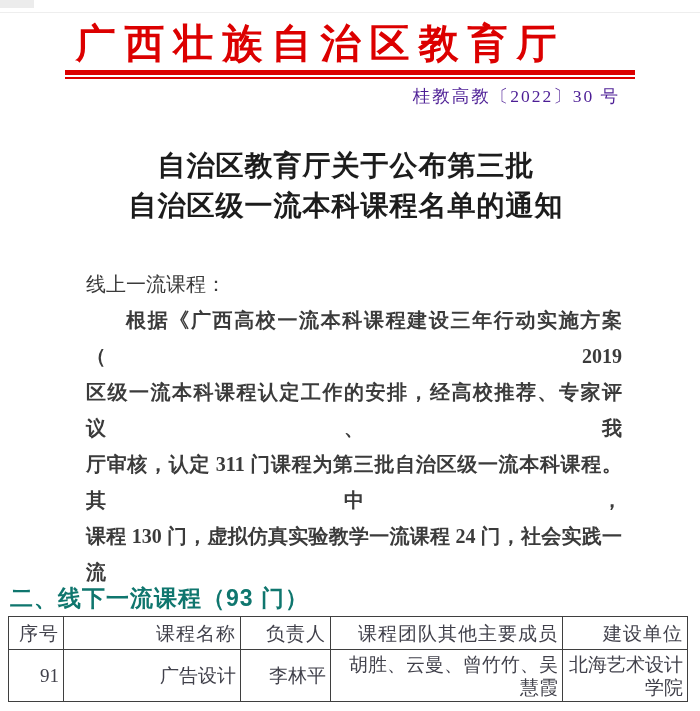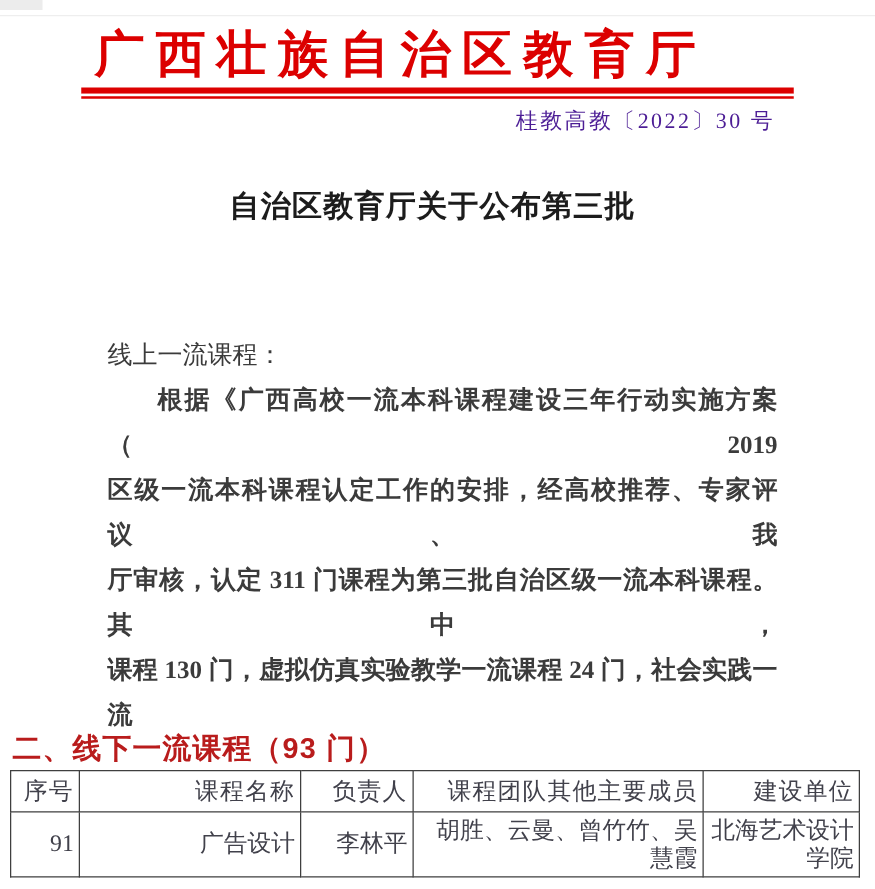--- a/index.html
+++ b/index.html
@@ -20,35 +20,35 @@
   .red-rule .thick{height:5px;background:#dc0000;}
   .red-rule .gap{height:2px;background:#ffffff;}
   .red-rule .thin{height:2px;background:#dc0000;}
 
   .doc-number{
     position:absolute;top:84px;right:80px;font-size:17.5px;letter-spacing:2px;color:#4c1d95;
   }
 
   .doc-title{
     position:absolute;top:146px;left:0;width:692px;text-align:center;
-    font-size:24px;font-weight:bold;line-height:40px;color:#1c1c1c;letter-spacing:1px;
+    font-size:28px;font-weight:bold;line-height:40px;color:#1c1c1c;letter-spacing:1px;
   }
 
   .body-text{
     position:absolute;top:266px;left:86px;width:536px;
     font-size:20px;line-height:36px;color:#3b3b3b;
   }
   .body-text .line{white-space:nowrap;}
   .body-text .fill{white-space:normal;text-align:justify;text-align-last:justify;font-weight:bold;}
   .body-text .indent{text-indent:40px;}
 
   .section-heading{
     position:absolute;top:583px;left:10px;
     font-family:"Liberation Sans","DejaVu Sans",sans-serif;
-    font-size:23px;font-weight:bold;color:#b91c1c;letter-spacing:1px;white-space:nowrap;
+    font-size:23px;font-weight:bold;color:#0f766e;letter-spacing:1px;white-space:nowrap;
   }
 
   .course-table{
     position:absolute;top:616px;left:8px;width:679px;
     border-collapse:collapse;table-layout:fixed;
     font-size:19px;color:#41414b;
   }
   .course-table th,.course-table td{
     border:1.5px solid #3f3f3f;text-align:right;vertical-align:middle;
     padding:2px 4px;line-height:23px;overflow:hidden;
@@ -67,20 +67,21 @@
 <div class="red-rule">
   <div class="thick" style="color: rgb(220, 0, 0); background: rgb(220, 0, 0);"></div>
   <div class="gap"></div>
   <div class="thin" style="color: rgb(220, 0, 0); background: rgb(220, 0, 0);"></div>
 </div>
 
 <div class="doc-number">桂教高教〔2022〕30 号</div>
 
 <div class="doc-title">
   <div>自治区教育厅关于公布第三批</div>
+  <div>自治区级一流本科课程名单的通知</div>
 </div>
 
 <div class="body-text">
   <div class="line">线上一流课程：</div>
   <div class="fill indent">根据《广西高校一流本科课程建设三年行动实施方案（2019</div>
   <div class="fill">区级一流本科课程认定工作的安排，经高校推荐、专家评议、我</div>
   <div class="fill">厅审核，认定 311 门课程为第三批自治区级一流本科课程。其中，</div>
   <div class="fill">课程 130 门，虚拟仿真实验教学一流课程 24 门，社会实践一流</div>
 
 </div>

